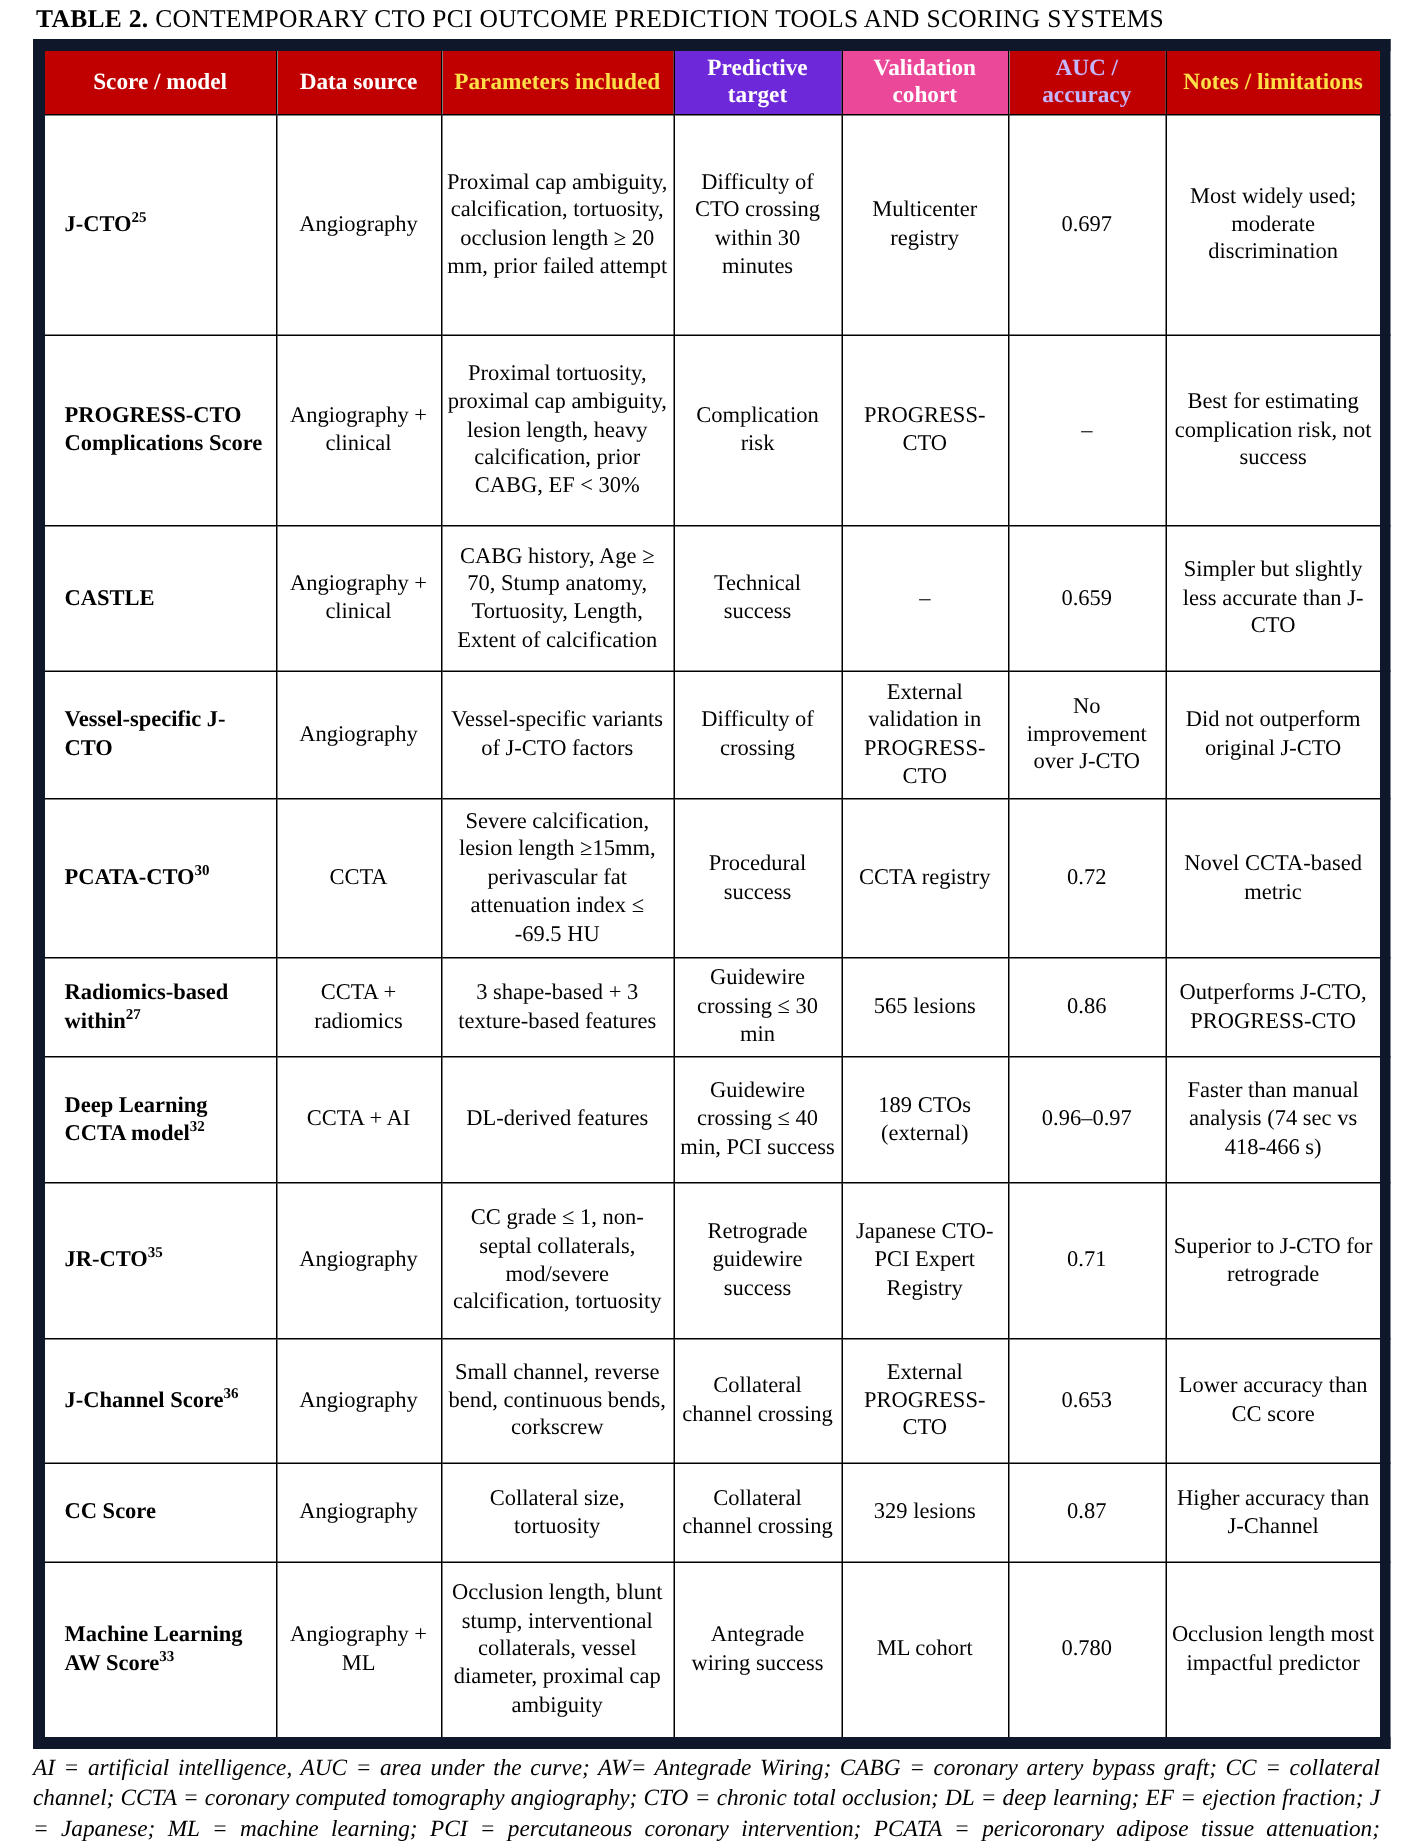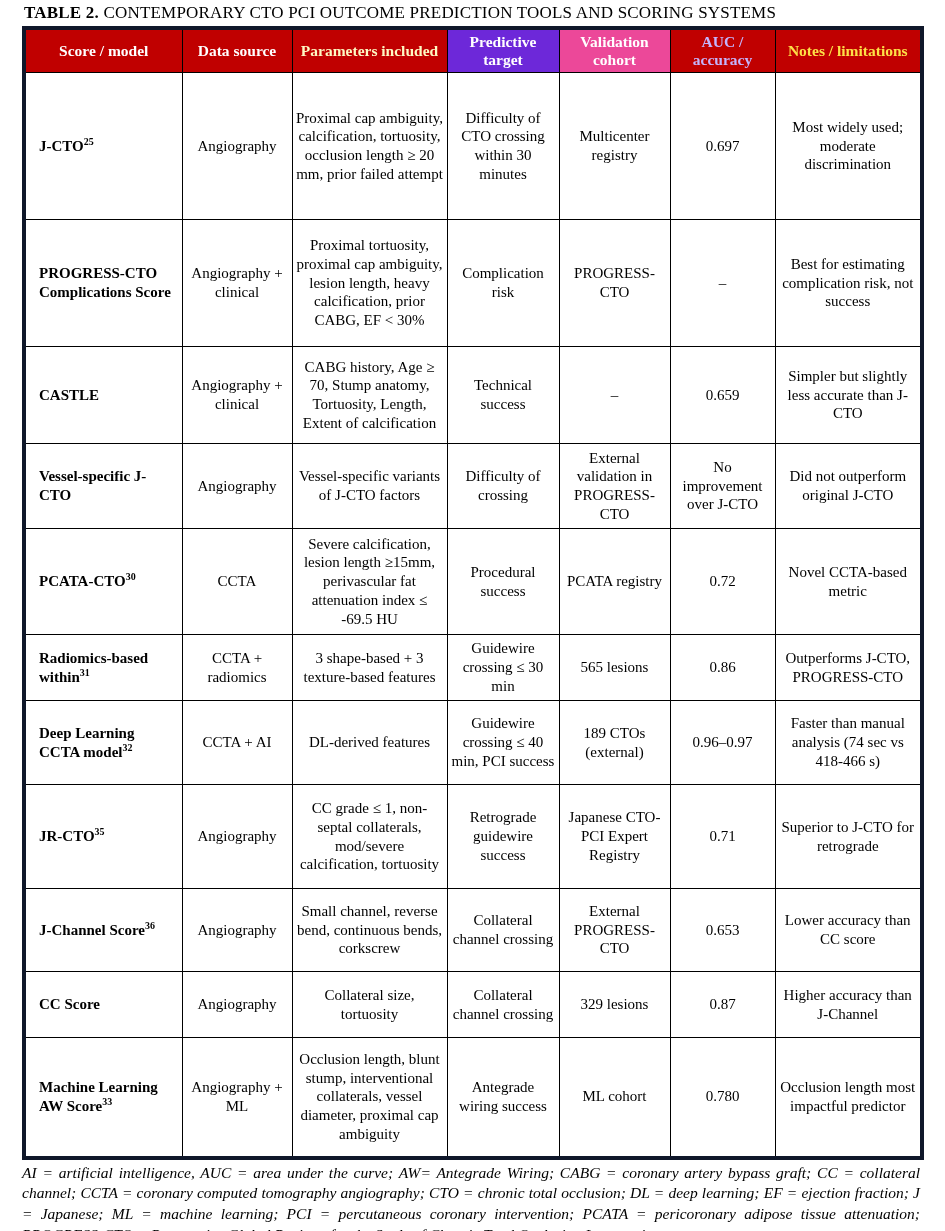--- a/index.html
+++ b/index.html
@@ -24,21 +24,21 @@
     margin: 0 0 2px 2px;
     white-space: nowrap;
   }
   .title .t-label { font-weight: bold; }
   .title .t-text { font-weight: normal; }
 
   table.outcomes {
     border-collapse: collapse;
     table-layout: fixed;
     width: 898px;
-    border: 4px solid #0f172a;
+    border: 8px solid #0f172a;
   }
   th, td {
     border: 1px solid #000000;
     vertical-align: middle;
     text-align: center;
     padding: 2px 3px;
     font-size: 15px;
     line-height: 1.25;
     overflow: hidden;
     word-wrap: break-word;
@@ -98,21 +98,21 @@
       <col style="width:155px">
       <col style="width:112px">
       <col style="width:111px">
       <col style="width:105px">
       <col style="width:147px">
     </colgroup>
     <thead>
       <tr id="header-row">
           <th style="background: rgb(192, 0, 0); color: rgb(255, 255, 255);">Score / model</th>
           <th style="background: rgb(192, 0, 0); color: rgb(255, 255, 255);">Data source</th>
-          <th style="background: rgb(192, 0, 0); color: #fef9c3;">Parameters included</th>
+          <th style="background: rgb(192, 0, 0); color: #fde047;">Parameters included</th>
           <th style="background: #6d28d9; color: rgb(255, 255, 255);">Predictive target</th>
           <th style="background: #ec4899; color: rgb(255, 255, 255);">Validation cohort</th>
           <th style="background: rgb(192, 0, 0); color: #c4b5fd;">AUC / accuracy</th>
           <th style="background: rgb(192, 0, 0); color: #fde047;">Notes / limitations</th>
         </tr>
     </thead>
     <tbody id="table-body">
         <tr>
           <td class="score-cell"><span>J-CTO</span><sup>25</sup></td>
           <td>Angiography</td>
@@ -147,26 +147,26 @@
           <td>Difficulty of crossing</td>
           <td>External validation in PROGRESS-CTO</td>
           <td>No improvement over J-CTO</td>
           <td>Did not outperform original J-CTO</td>
         </tr>
         <tr>
           <td class="score-cell"><span>PCATA-CTO</span><sup>30</sup></td>
           <td>CCTA</td>
           <td>Severe calcification, lesion length ≥15mm, perivascular fat attenuation index ≤ -69.5 HU</td>
           <td>Procedural success</td>
-          <td>PCATA registry</td>
+          <td>CCTA registry</td>
           <td>0.72</td>
           <td>Novel CCTA-based metric</td>
         </tr>
         <tr>
-          <td class="score-cell"><span>Radiomics-based within</span><sup>31</sup></td>
+          <td class="score-cell"><span>Radiomics-based within</span><sup>27</sup></td>
           <td>CCTA + radiomics</td>
           <td>3 shape-based + 3 texture-based features</td>
           <td>Guidewire crossing ≤ 30 min</td>
           <td>565 lesions</td>
           <td>0.86</td>
           <td>Outperforms J-CTO, PROGRESS-CTO</td>
         </tr>
         <tr>
           <td class="score-cell"><span>Deep Learning CCTA model</span><sup>32</sup></td>
           <td>CCTA + AI</td>

